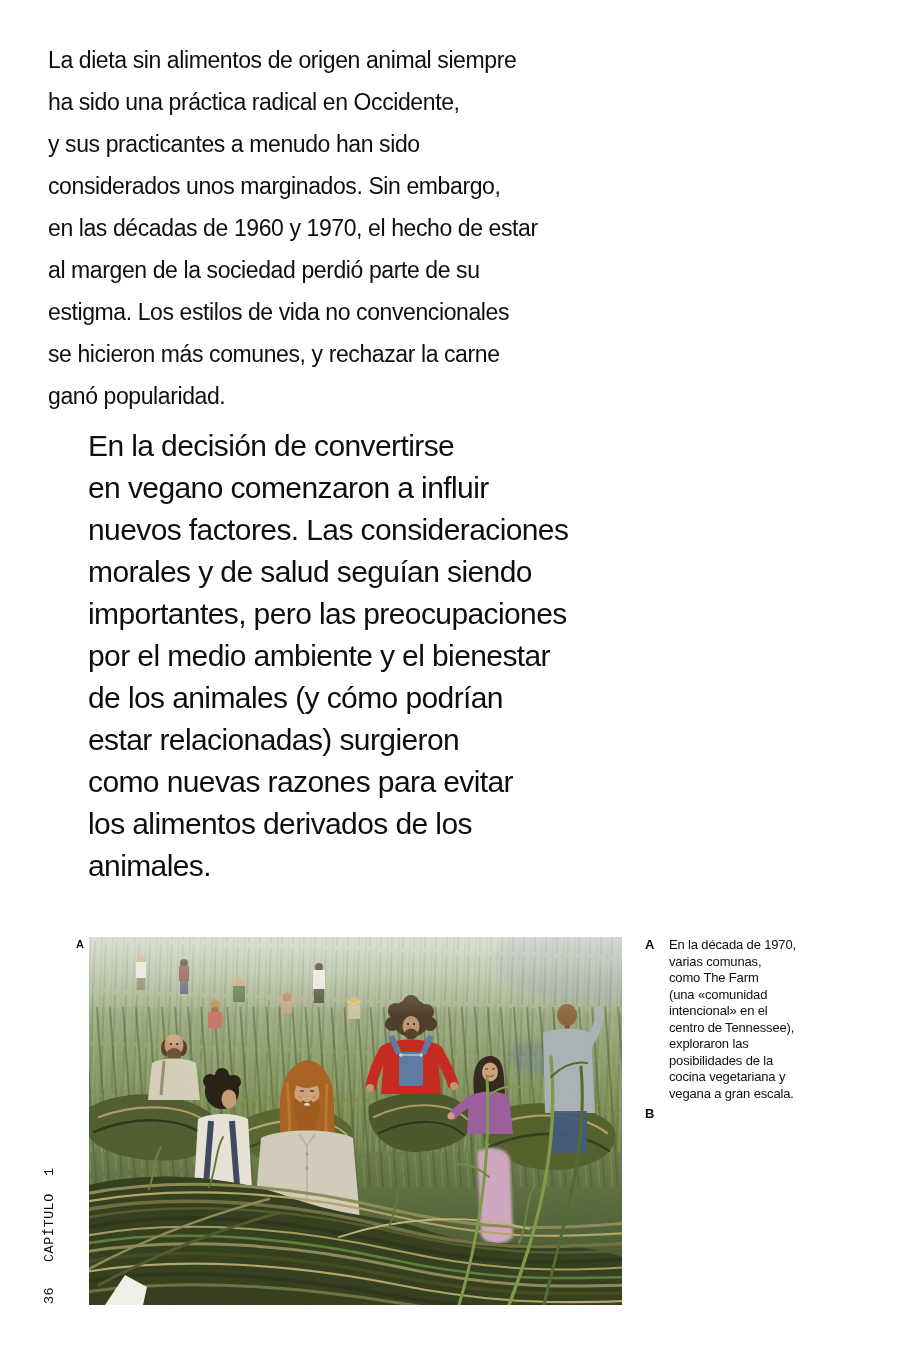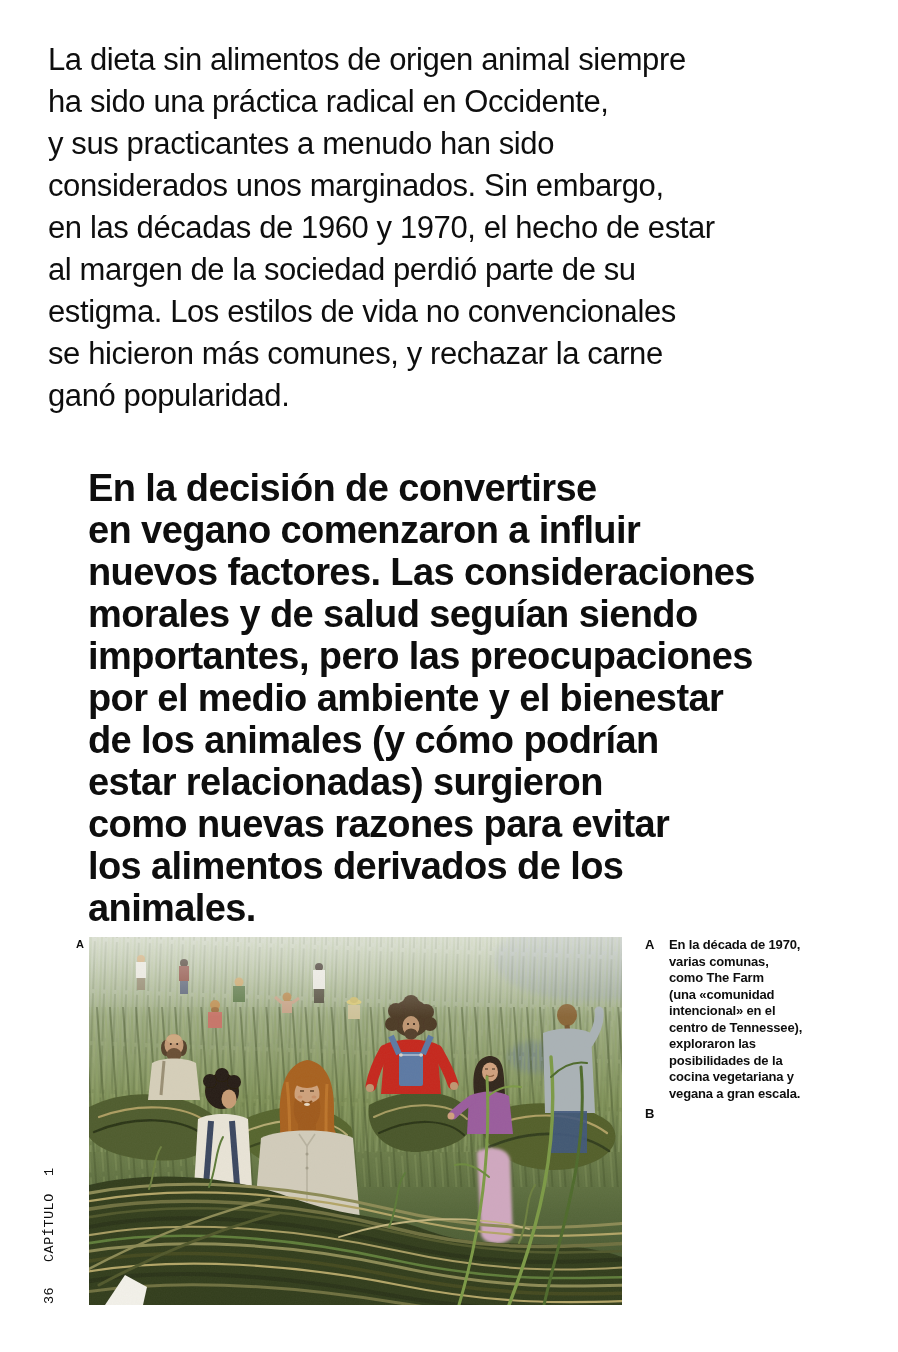--- a/index.html
+++ b/index.html
@@ -2,26 +2,26 @@
 <html><head>
 <meta charset="utf-8">
 <style>
   html,body{margin:0;padding:0;background:#ffffff;}
   .page{
     position:relative;width:898px;height:1352px;background:#ffffff;overflow:hidden;
     font-family:"Liberation Sans",sans-serif;color:#0e0e0e;
   }
   .intro{
     position:absolute;left:48px;top:39px;width:740px;
-    font-size:31px;line-height:42px;letter-spacing:-0.4px;font-weight:400;
+    font-size:23px;line-height:42px;letter-spacing:-0.4px;font-weight:400;
     white-space:pre-line;
   }
   .quote{
-    position:absolute;left:88px;top:467px;width:770px;
-    font-size:38px;line-height:42px;letter-spacing:-0.6px;font-weight:700;
+    position:absolute;left:88px;top:425px;width:770px;
+    font-size:30px;line-height:42px;letter-spacing:-0.6px;font-weight:400;
     white-space:pre-line;
   }
   .figure-label{
     position:absolute;left:76px;top:938px;
     font-size:11px;font-weight:700;letter-spacing:0.2px;
   }
   .photo{
     position:absolute;left:89px;top:937px;width:533px;height:368px;overflow:hidden;
     background:#7c8d55;
   }
@@ -30,21 +30,21 @@
     position:absolute;left:645px;top:937px;width:218px;
   }
   .cap{display:flex;align-items:flex-start;}
   .cap + .cap{margin-top:4px;}
   .cap-marker{
     width:24px;flex:0 0 24px;
     font-size:13px;line-height:16.5px;font-weight:700;letter-spacing:-0.1px;
   }
   .cap-text{
     flex:1;
-    font-size:13px;line-height:16.5px;font-weight:700;letter-spacing:-0.15px;
+    font-size:13px;line-height:16.5px;font-weight:400;letter-spacing:-0.15px;
     white-space:pre-line;
   }
   .vertical{
     position:absolute;
     font-family:"Liberation Mono","DejaVu Sans Mono",monospace;
     font-size:13.5px;font-weight:400;letter-spacing:0.5px;
     white-space:pre;color:#0e0e0e;
     transform:rotate(-90deg);transform-origin:0 0;
   }
   .chapter{left:42px;top:1262px;}

